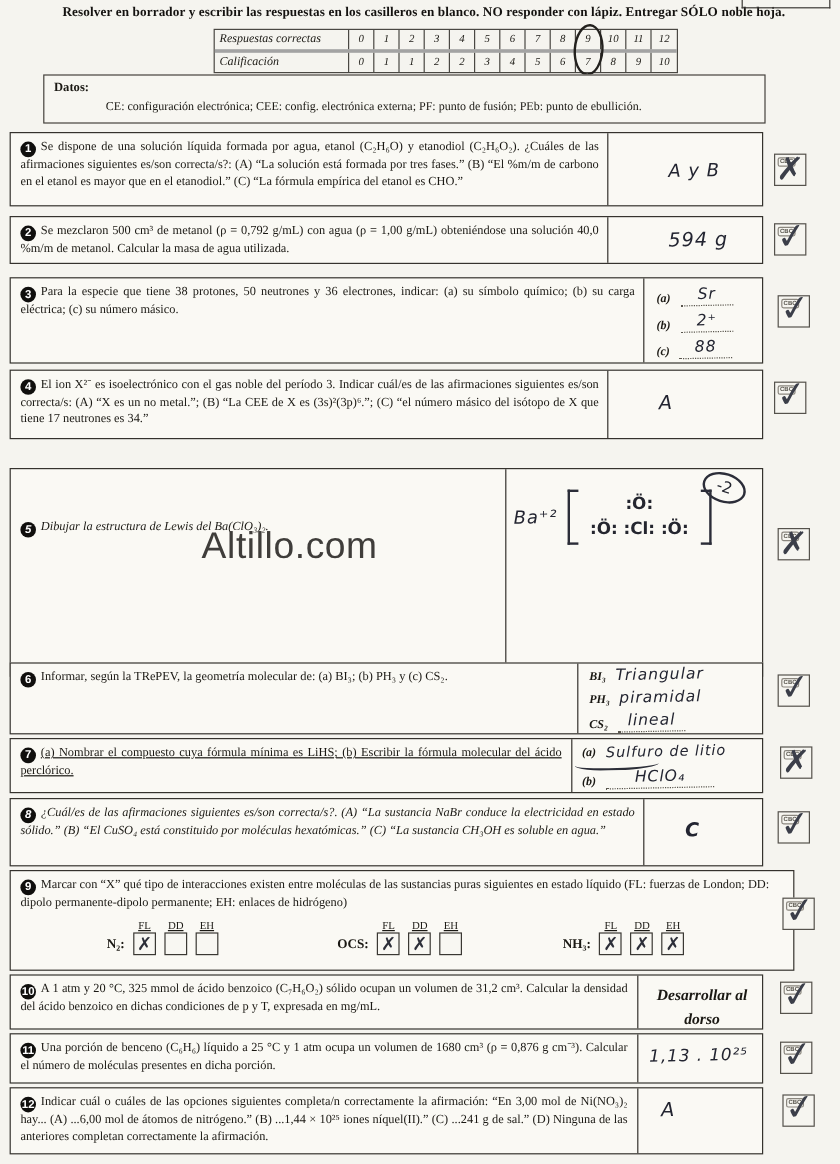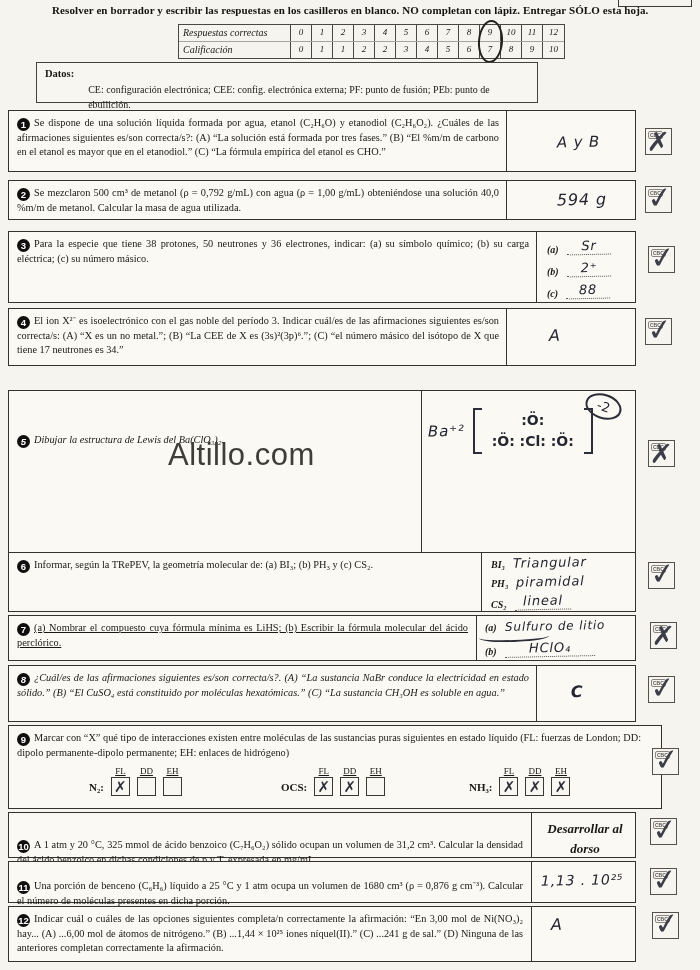--- a/index.html
+++ b/index.html
@@ -12,30 +12,30 @@
   
   .instruction {
     position:absolute; left:52px; top:4px; width:616px;
     font-size:11px; font-weight:bold; color:#141210; letter-spacing:.1px;
   }
   .corner-box { position:absolute; left:618px; top:0; width:74px; height:7px;
     border:1.5px solid #3c3a36; border-top:none; }
   
   .stbl { position:absolute; left:178px; top:24px; border:1px solid #4a4843; }
   .strow { display:flex; }
-  .strow + .strow { border-top:1px solid #a3a3a3; }
+  .strow + .strow { border-top:3px solid #a3a3a3; }
   .stlabel { width:112px; border-right:1px solid #4a4843; font-size:10px; font-style:italic;
     padding:2px 4px; height:16px; }
   .stcell { width:21px; height:16px; border-right:1px solid #4a4843; text-align:center;
     font-size:9px; font-style:italic; line-height:15px; }
   .stcell:last-child { border-right:none; }
   .score-circle { position:absolute; left:478px; top:20px; width:25px; height:43px;
     border:2px solid #23211e; border-radius:50%; transform:rotate(4deg); background:transparent; }
   
-  .datos { position:absolute; left:36px; top:62px; width:502px; height:41px;
+  .datos { position:absolute; left:36px; top:62px; width:602px; height:41px;
     border:1.5px solid #45423d; padding:3px 8px; display:flex; gap:14px; background:#f7f6f1; }
   .datos-label { font-weight:bold; font-size:10.5px; padding-top:2px; }
   .datos-lines { font-size:10px; line-height:1.55; }
   
   .qbox { position:absolute; left:8px; width:628px; border:1.6px solid #35322d; background:#faf9f4; }
   .qtext { padding:5px 8px 4px 8px; font-size:10.3px; line-height:1.4; text-align:justify; }
   .qnum { display:inline-block; width:13px; height:13px; border-radius:50%;
     background:#100f0d; color:#fff; font-size:9.5px; font-weight:bold; text-align:center;
     line-height:13.5px; margin-right:4px; font-family:"Liberation Sans",sans-serif; vertical-align:-2px;}
   .divider { position:absolute; top:0; bottom:0; border-left:1.5px solid #35322d; }
@@ -81,21 +81,21 @@
     color:#2c2e38; line-height:18px; }
   .printed-ans { font-size:13px; font-weight:bold; font-style:italic; text-align:center; line-height:1.5; }
   .curve-under { position:absolute; width:70px; height:10px; border-bottom:2px solid #2c2e38;
     border-radius:0 0 50% 50%; transform:rotate(-2deg); }
 </style>
 </head>
 <body>
 
 <div id="paper">
 
-  <div class="instruction">Resolver en borrador y escribir las respuestas en los casilleros en blanco. NO completan con lápiz. Entregar SÓLO esta hoja.</div>
+  <div class="instruction">Resolver en borrador y escribir las respuestas en los casilleros en blanco. NO responder con lápiz. Entregar SÓLO noble hoja.</div>
   <div class="corner-box"></div>
 
   <div class="stbl">
     <div class="strow">
       <div class="stlabel">Respuestas correctas</div>
       <div class="stcell">0</div>
       <div class="stcell">1</div>
       <div class="stcell">2</div>
       <div class="stcell">3</div>
       <div class="stcell">4</div>
@@ -307,31 +307,31 @@
         <div class="ia-box"><span>✗</span></div>
       </div>
     </div>
   </div>
   <div class="cbc" style="left:652px; top:748px;">
     <span class="cbc-label">CBC</span>
     <span class="mark">✓</span>
   </div>
 
   <div class="qbox" style="top:812px; height:46px;">
-    <div class="qtext" style="width:522px;margin-top:20px;"><span class="qnum">10</span><span>A 1 atm y 20 °C, 325 mmol de ácido benzoico (C₇H₆O₂) sólido ocupan un volumen de 31,2 cm³. Calcular la densidad del ácido benzoico en dichas condiciones de p y T, expresada en mg/mL.</span></div>
+    <div class="qtext" style="width:522px;"><span class="qnum">10</span><span>A 1 atm y 20 °C, 325 mmol de ácido benzoico (C₇H₆O₂) sólido ocupan un volumen de 31,2 cm³. Calcular la densidad del ácido benzoico en dichas condiciones de p y T, expresada en mg/mL.</span></div>
     <div class="divider" style="left:522px;"></div>
     <div class="printed-ans" style="position:absolute; left:528px; top:6px; width:96px;">Desarrollar al dorso</div>
   </div>
   <div class="cbc" style="left:650px; top:818px;">
     <span class="cbc-label">CBC</span>
     <span class="mark">✓</span>
   </div>
 
   <div class="qbox" style="top:861px; height:42px;">
-    <div class="qtext" style="width:522px;margin-top:12px;"><span class="qnum">11</span><span>Una porción de benceno (C₆H₆) líquido a 25 °C y 1 atm ocupa un volumen de 1680 cm³ (ρ = 0,876 g cm⁻³). Calcular el número de moléculas presentes en dicha porción.</span></div>
+    <div class="qtext" style="width:522px;"><span class="qnum">11</span><span>Una porción de benceno (C₆H₆) líquido a 25 °C y 1 atm ocupa un volumen de 1680 cm³ (ρ = 0,876 g cm⁻³). Calcular el número de moléculas presentes en dicha porción.</span></div>
     <div class="divider" style="left:522px;"></div>
     <span class="hw" style="position:absolute; left:532px; top:10px; font-size:14px;">1,13 . 10²⁵</span>
   </div>
   <div class="cbc" style="left:650px; top:868px;">
     <span class="cbc-label">CBC</span>
     <span class="mark">✓</span>
   </div>
 
   <div class="qbox" style="top:906px; height:56px;">
     <div class="qtext" style="width:522px;"><span class="qnum">12</span><span>Indicar cuál o cuáles de las opciones siguientes completa/n correctamente la afirmación: “En 3,00 mol de Ni(NO₃)₂ hay... (A) ...6,00 mol de átomos de nitrógeno.”  (B) ...1,44 × 10²⁵ iones níquel(II).”  (C) ...241 g de sal.”  (D) Ninguna de las anteriores completan correctamente la afirmación.</span></div>

